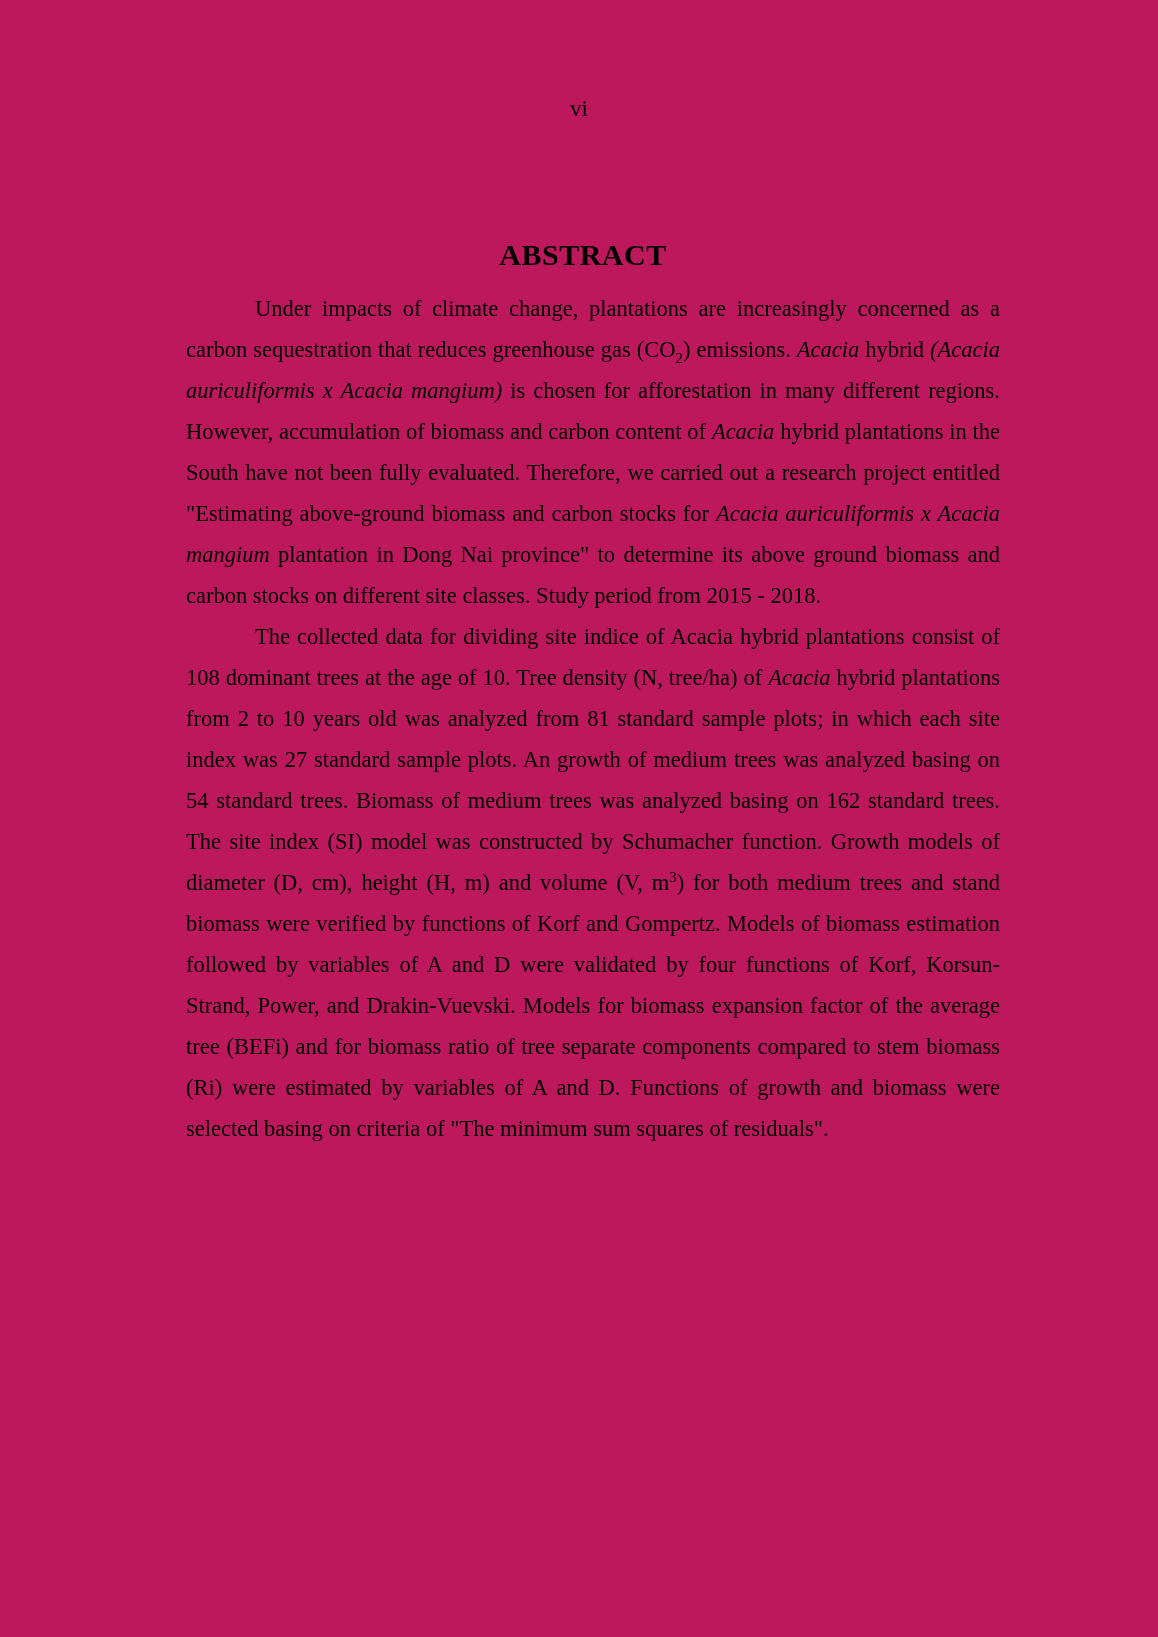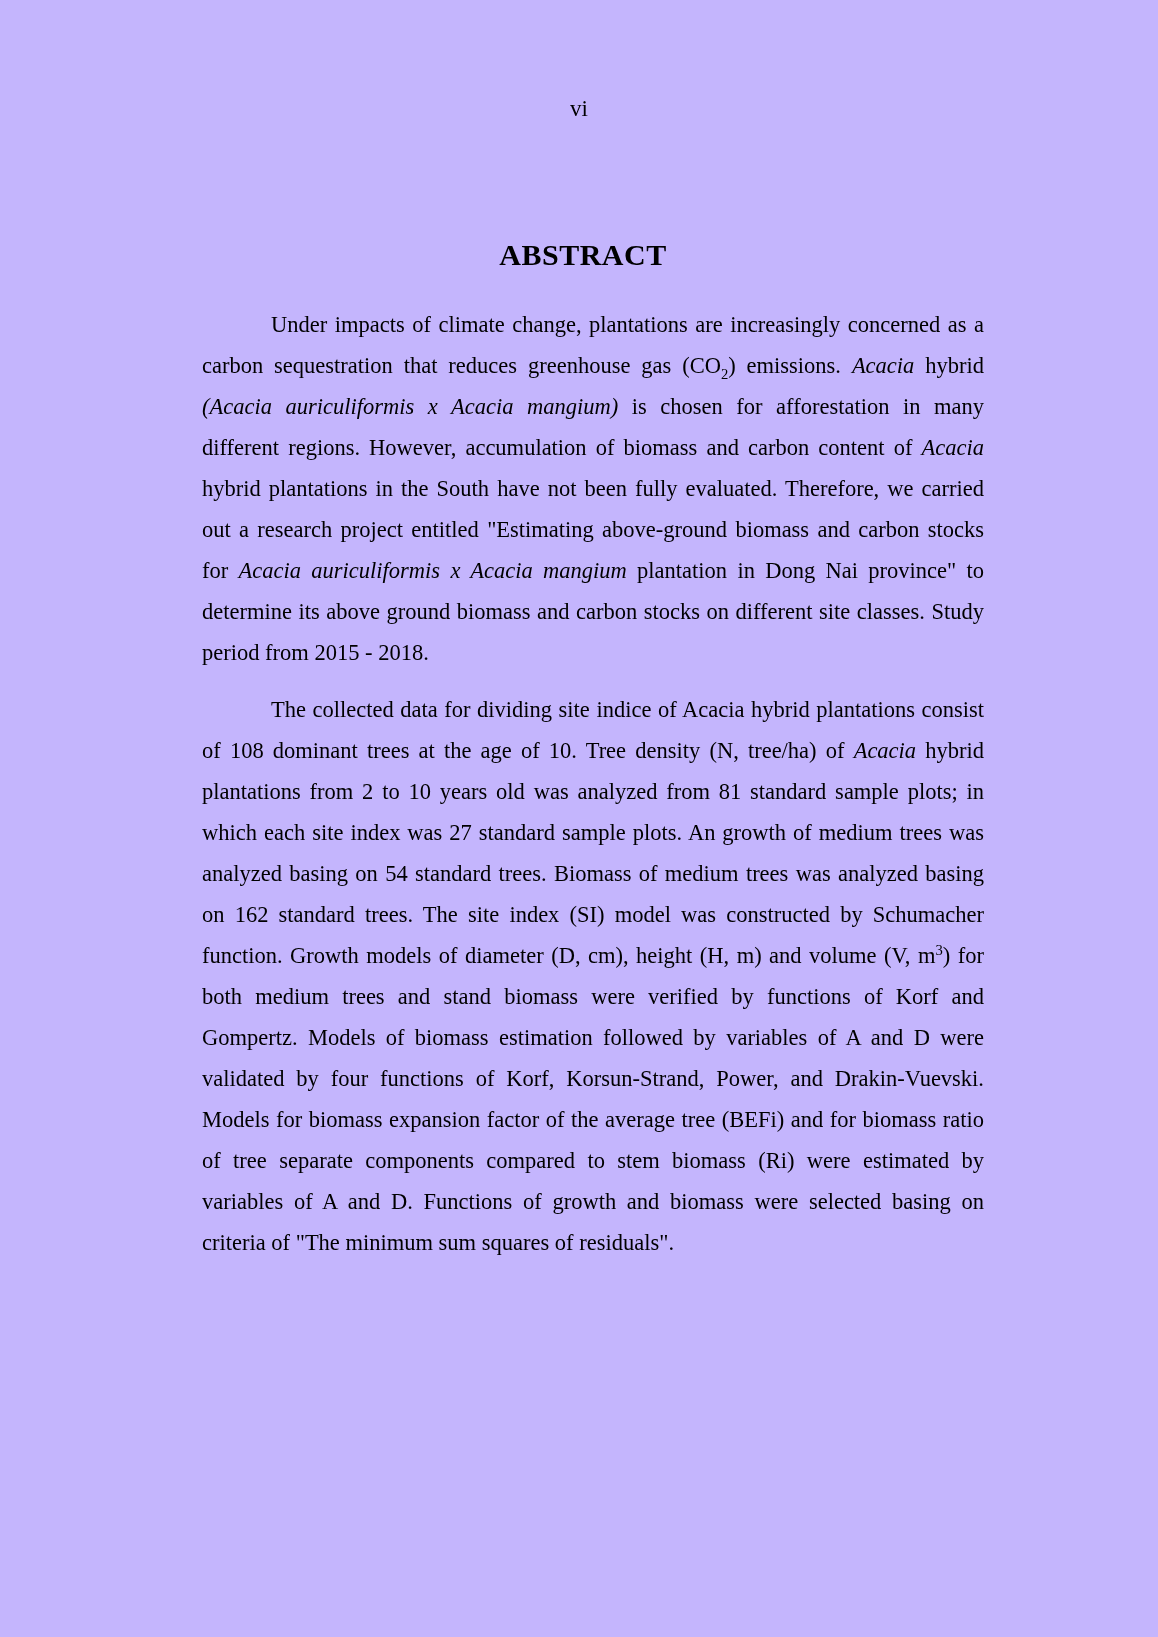--- a/index.html
+++ b/index.html
@@ -4,21 +4,21 @@
 <style>
   html, body {
     margin: 0;
     padding: 0;
     background: #ffffff;
   }
   .page {
     position: relative;
     width: 1158px;
     height: 1637px;
-    background: #c4b5fd;
+    background: #be185d;
     color: #000000;
     font-family: "Liberation Serif", "DejaVu Serif", serif;
     overflow: hidden;
   }
   .page-number {
     position: absolute;
     top: 96px;
     left: 0;
     width: 100%;
     text-align: center;
@@ -40,21 +40,21 @@
   .abstract-body {
     position: absolute;
     top: 288px;
     left: 186px;
     width: 814px;
     font-size: 22.5px;
     line-height: 41px;
     text-align: justify;
   }
   .abstract-body p {
-    margin: 16px;
+    margin: 0;
     padding: 0;
     text-indent: 69px;
   }
   .abstract-body i {
     font-style: italic;
   }
   .abstract-body sub {
     font-size: 65%;
     line-height: 0;
   }

